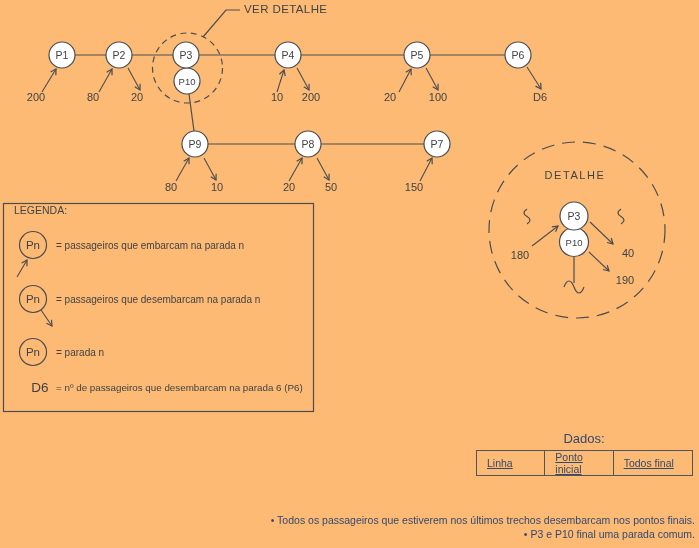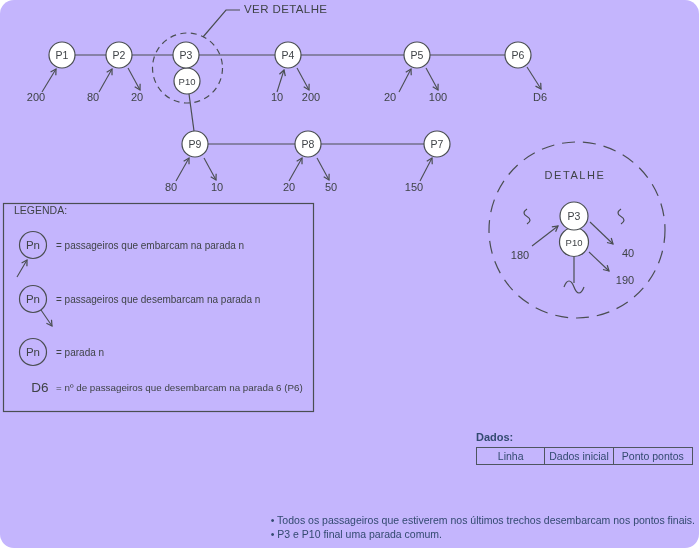--- a/index.html
+++ b/index.html
@@ -1,38 +1,38 @@
 <!DOCTYPE html>
 <html><head>
 <meta charset="utf-8">
 <style>
   html,body{margin:0;padding:0;background:#ffffff;}
   .canvas{
-    position:relative;width:699px;height:548px;background:#c4b5fd;
-    font-family:"Liberation Sans","DejaVu Sans",sans-serif;overflow:hidden;border-radius:14px;
+    position:relative;width:699px;height:548px;background:#fdba74;
+    font-family:"Liberation Sans","DejaVu Sans",sans-serif;overflow:hidden;
   }
   .canvas svg{position:absolute;left:0;top:0;}
   svg text{fill:#3f4347;}
   .num{font-size:11px;}
   .node-label{font-size:10.5px;}
   .node-label-sm{font-size:9.5px;}
   .callout{font-size:11.5px;letter-spacing:.4px;}
   .detail-title{font-size:11px;letter-spacing:1.6px;}
   .legend-title{font-size:10.5px;}
   .legend-text{font-size:10px;}
   .legend-text-sm{font-size:9.8px;}
   .legend-sym{font-size:11.5px;}
   .legend-d6{font-size:13.5px;}
   .dados-block{position:absolute;left:476px;top:431px;width:218px;color:#334a70;}
-  .dados-caption{text-align:left;font-size:11px;padding:0 2px 4px 0;font-weight:bold;}
+  .dados-caption{text-align:center;font-size:13px;padding:0 2px 4px 0;}
   .dados-table{border-collapse:collapse;width:217px;font-size:10.5px;color:#334a70;table-layout:fixed;}
   .dados-table th,.dados-table td{
-    border:1px solid #4e5560;text-align:center;height:16px;padding:0 2px;font-weight:normal;
+    border:1px solid #4e5560;text-align:left;height:16px;padding:0 10px;font-weight:normal;text-decoration:underline;
   }
-  .notes{position:absolute;right:4px;top:513px;
+  .notes{position:absolute;right:4px;top:513px;text-align:right;
          font-size:10.5px;color:#334a70;line-height:14px;}
 </style>
 </head>
 <body>
 
 <div class="canvas">
 
   <svg width="699" height="548" viewBox="0 0 699 548">
     <defs>
       <marker id="ah" viewBox="0 0 10 10" refX="8" refY="5" markerWidth="7" markerHeight="7" orient="auto">
@@ -154,22 +154,22 @@
     <div class="dados-caption">Dados:</div>
     <table class="dados-table">
       <colgroup>
           <col style="width:68px">
           <col style="width:68px">
           <col style="width:79px">
         </colgroup>
       <thead>
         <tr>
           <th>Linha</th>
-          <th>Dados inicial</th>
-          <th>Ponto pontos</th>
+          <th>Ponto inicial</th>
+          <th>Todos final</th>
         </tr>
       </thead>
       <tbody>
       </tbody>
     </table>
   </div>
 
   <div class="notes">
     <div>•  Todos os passageiros que estiverem nos últimos trechos desembarcam nos pontos finais.</div>
     <div>•  P3 e P10 final uma parada comum.</div>

